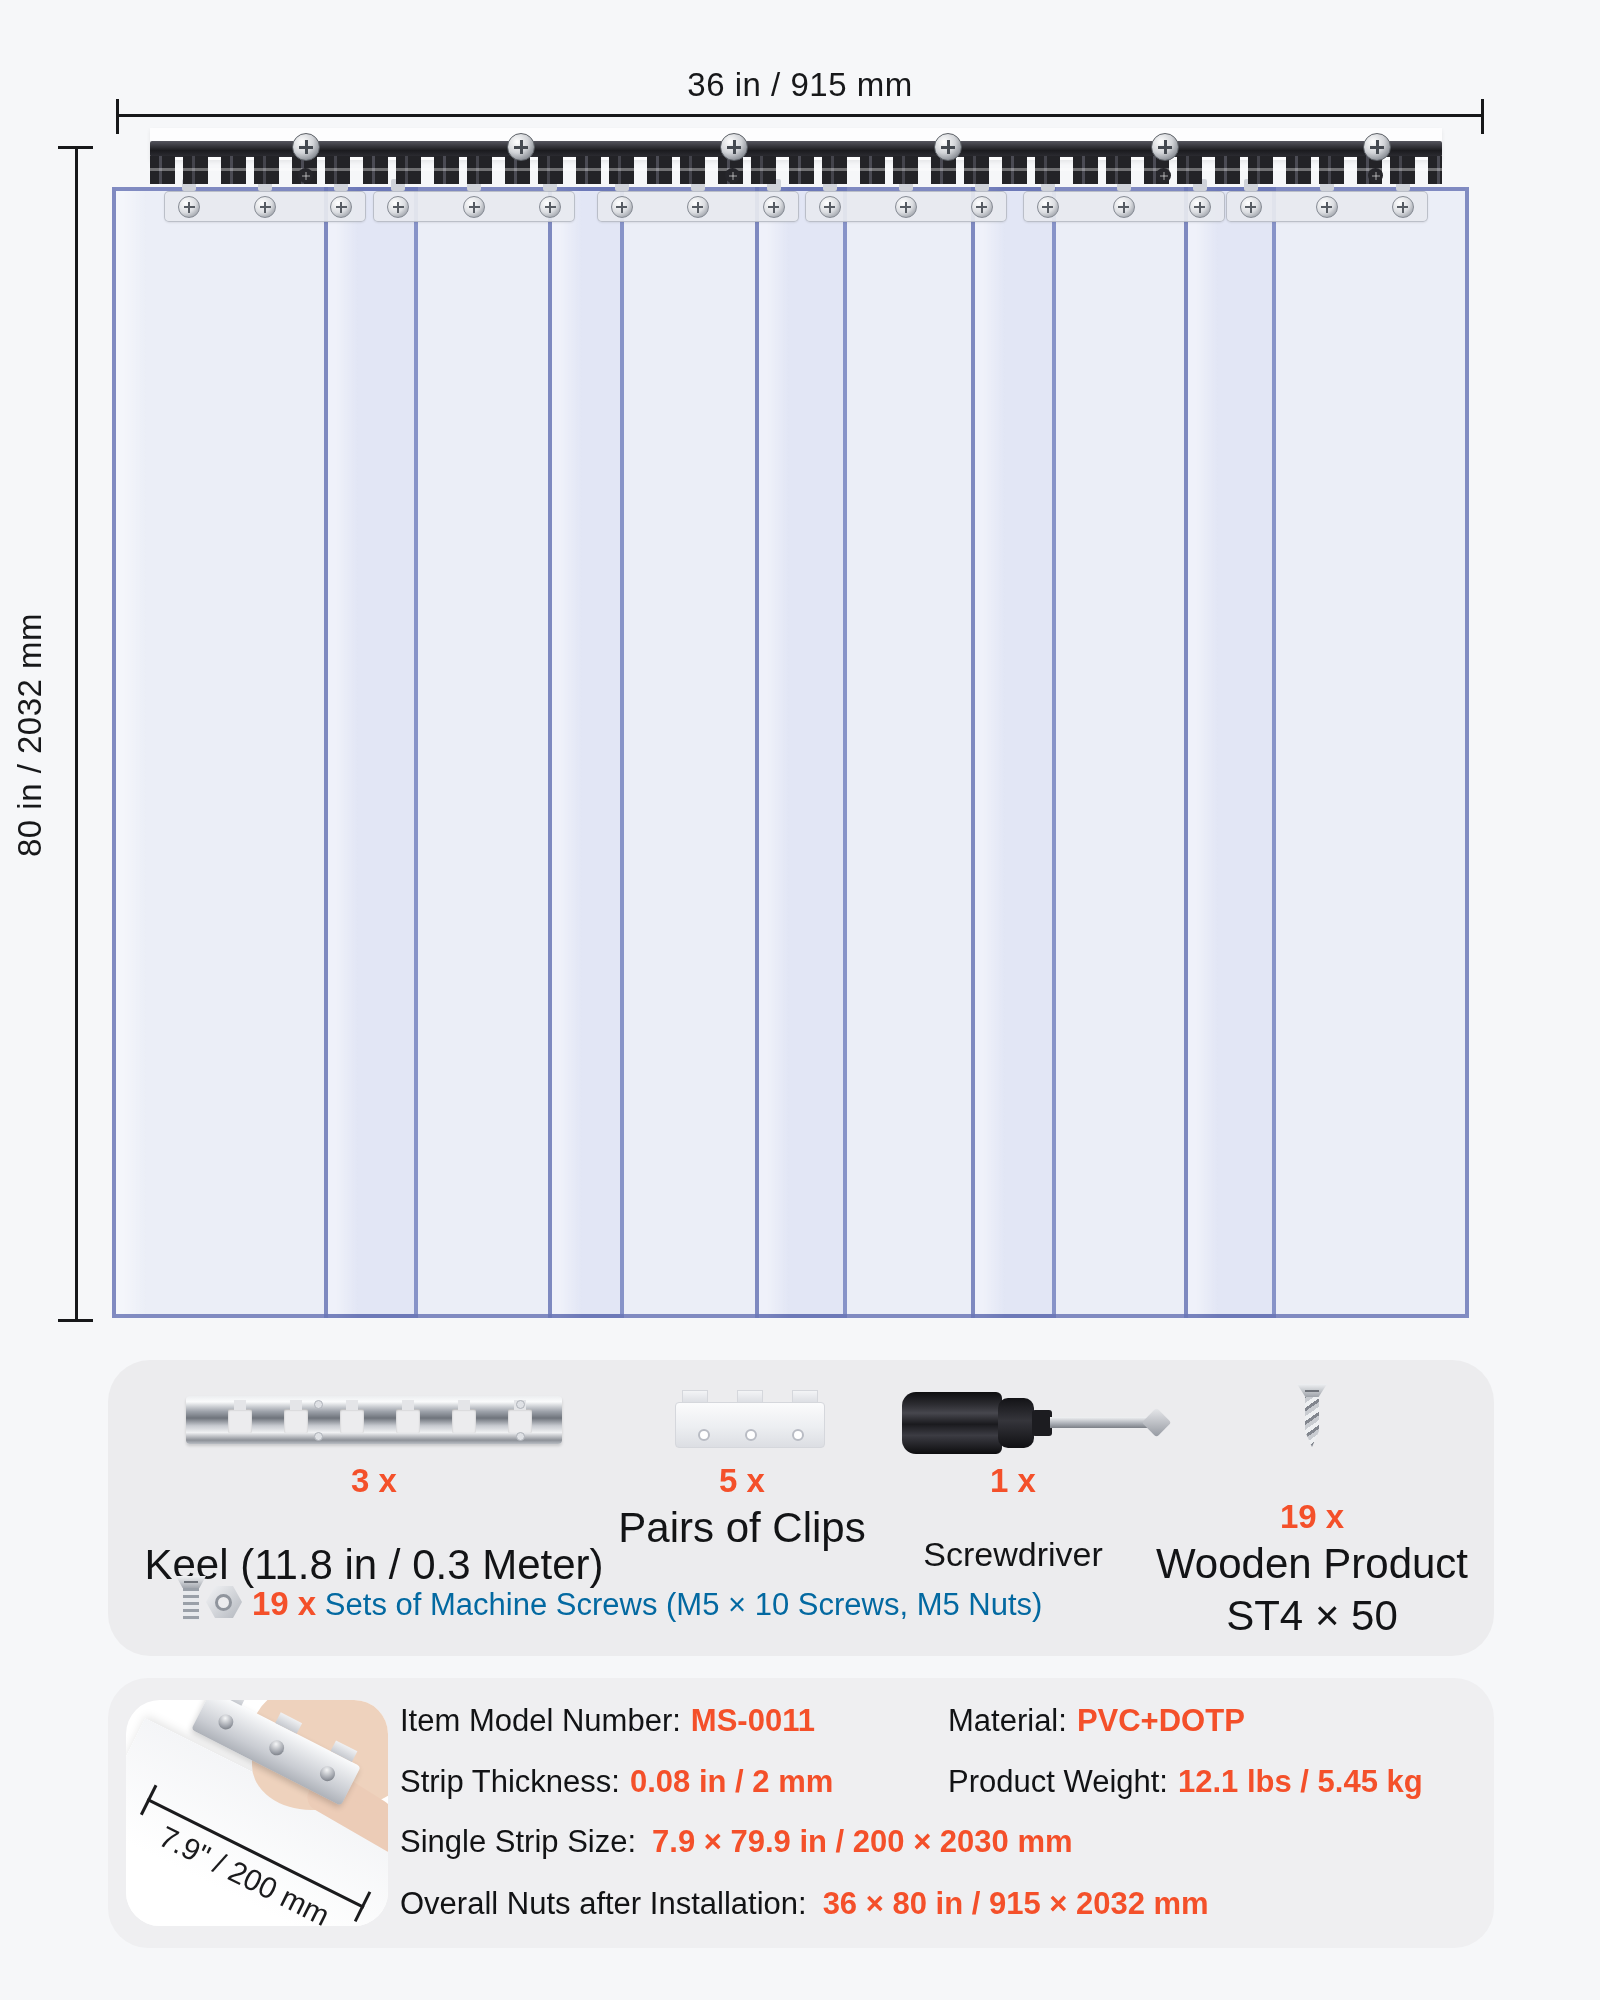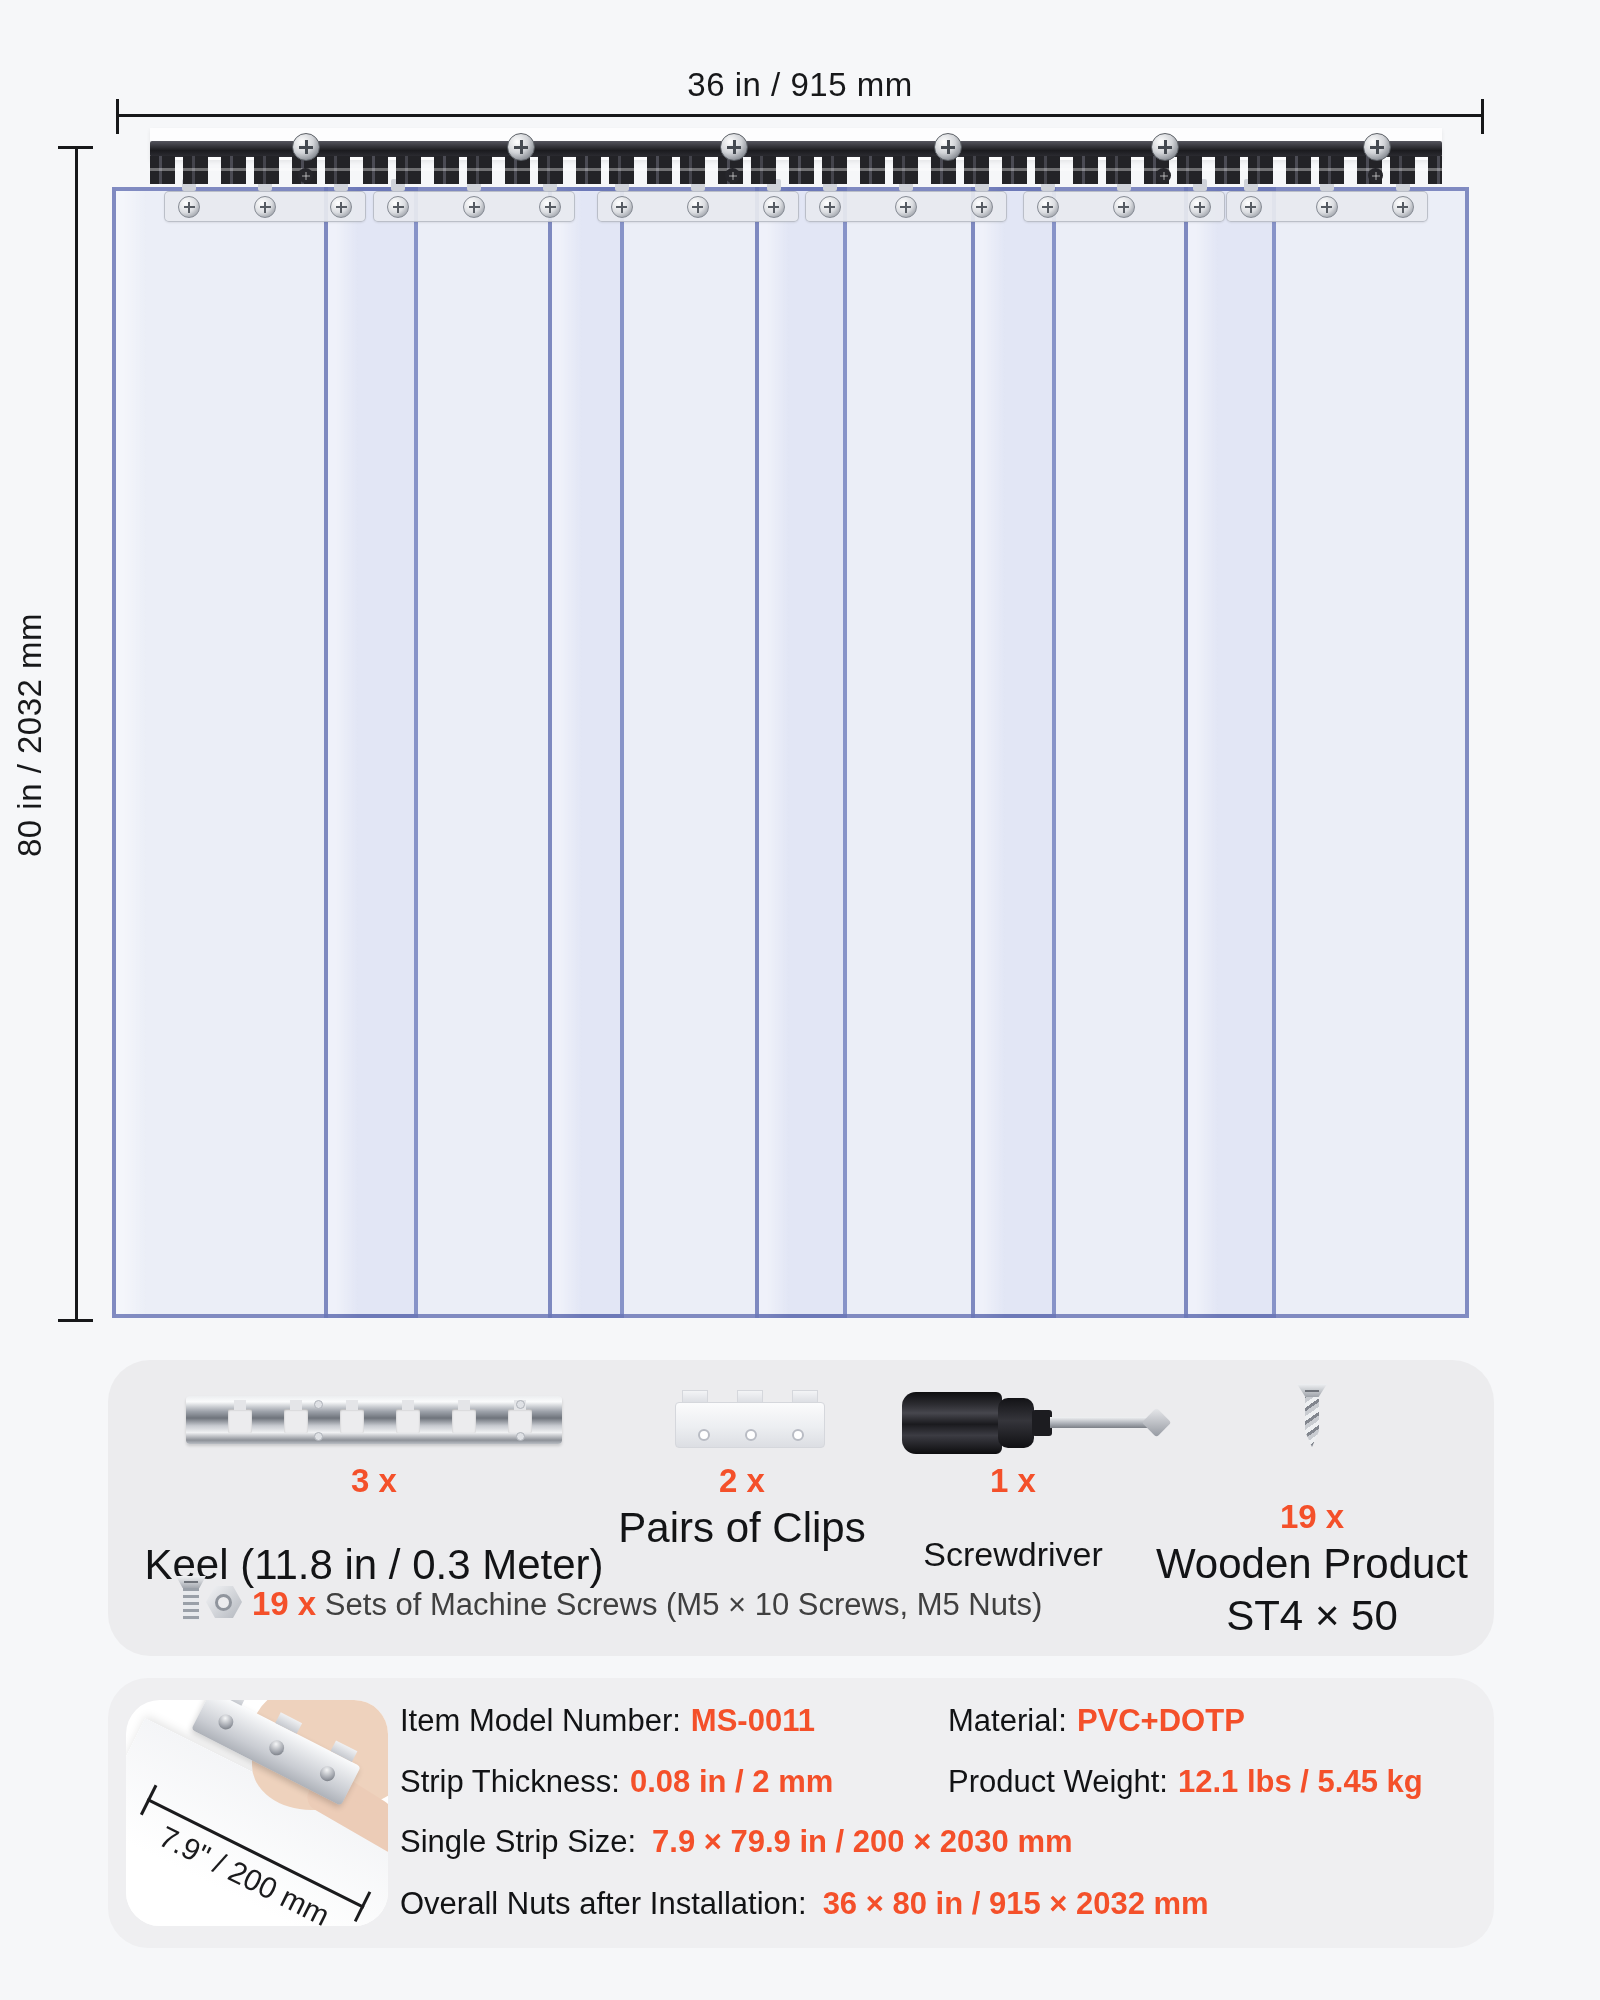--- a/index.html
+++ b/index.html
@@ -105,21 +105,21 @@
       linear-gradient(#6f737a,#6f737a) center/14px 2px no-repeat,
       linear-gradient(180deg,#f2f3f5,#a4a8af);}
   #ms-shaft{left:183px;top:1588px;width:16px;height:32px;
     background:repeating-linear-gradient(180deg,#9aa0a8 0 3px,#e8eaed 3px 7px);}
   #ms-nut{left:206px;top:1586px;width:36px;height:32px;
     clip-path:polygon(25% 0,75% 0,100% 50%,75% 100%,25% 100%,0 50%);
     background:linear-gradient(135deg,#f4f5f7,#b3b7be);}
   #ms-nut-hole{left:215px;top:1594px;width:17px;height:17px;border-radius:50%;
     background:#ececee;border:3px solid #90959d;box-sizing:border-box;}
   #ms-row-text{left:252px;top:1585px;font-size:31px;white-space:nowrap;}
-  #ms-row-text .lbl{font-weight:500;color:#404040;}
+  #ms-row-text .lbl{font-weight:500;color:#0369a1;}
 
   
   #sample-box{left:126px;top:1700px;width:262px;height:226px;border-radius:34px;background:#ffffff;overflow:hidden;}
   #sample-sheet{position:absolute;left:-70px;top:96px;width:420px;height:300px;transform:rotate(26.5deg);
     background:linear-gradient(180deg,#f4f5f7,#ffffff 40%);box-shadow:0 -3px 10px rgba(0,0,0,.10);}
   .finger{position:absolute;background:#ecccb7;border-radius:18px;}
   #sample-hand{position:absolute;right:-34px;top:-18px;width:170px;height:128px;background:#eed2bd;
     border-radius:45% 55% 60% 40%;}
   #sample-clip{position:absolute;right:28px;top:26px;width:168px;height:44px;transform:rotate(27deg);
     background:linear-gradient(180deg,#fafbfc,#c9ccd2 70%,#aeb2b9);border-radius:4px;box-shadow:0 3px 6px rgba(0,0,0,.18);}
@@ -239,21 +239,21 @@
 
   <div class="abs" id="clips-icon">
     <div class="clip-tab" style="left:6px;"></div>
       <div class="clip-tab" style="left:61px;"></div>
       <div class="clip-tab" style="left:116px;"></div>
     <div class="clip-hole" style="left:22px;"></div>
       <div class="clip-hole" style="left:69px;"></div>
       <div class="clip-hole" style="left:116px;"></div>
   </div>
   <div class="abs acc-block" style="left:742px;top:1462px;">
-    <div class="qty">2 x</div>
+    <div class="qty">5 x</div>
     <div class="acc-label">Pairs of Clips</div>
   </div>
 
   <div class="abs" id="sd-grip"></div>
   <div class="abs" id="sd-bulge"></div>
   <div class="abs" id="sd-collar"></div>
   <div class="abs" id="sd-shaft"></div>
   <div class="abs" id="sd-tip"></div>
   <div class="abs acc-block" style="left:1013px;top:1462px;">
     <div class="qty">1 x</div>

